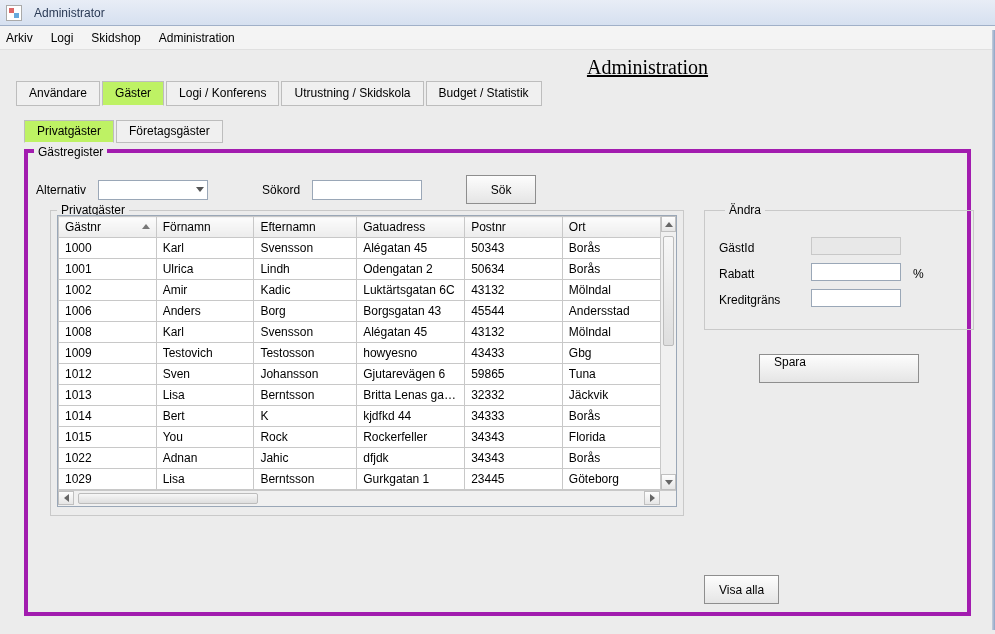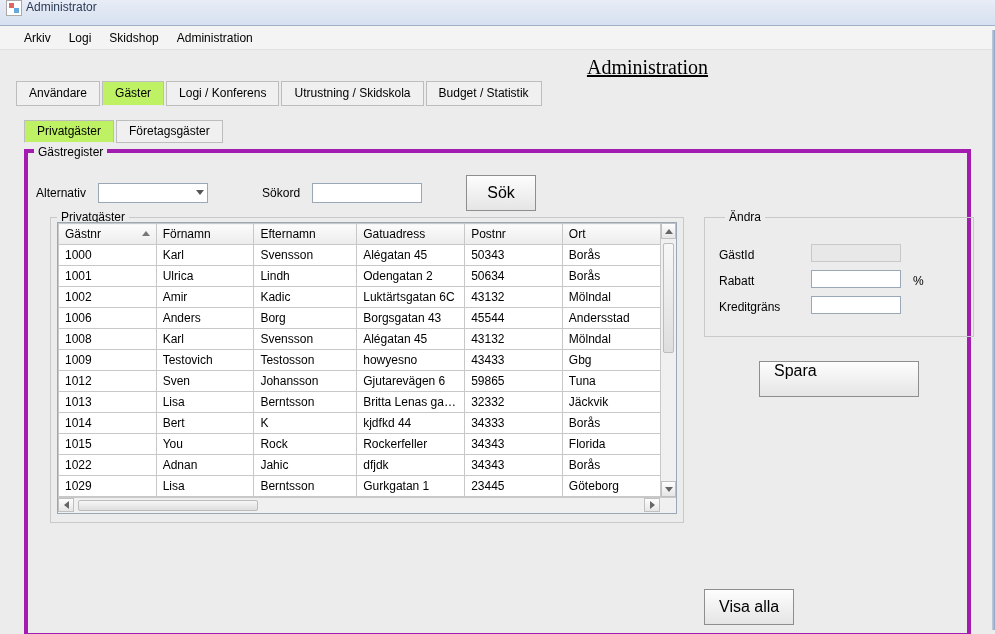--- a/index.html
+++ b/index.html
@@ -17,22 +17,23 @@
     width: 995px;
     height: 634px;
     position: relative;
     background: #fff;
   }
   .titlebar {
     height: 26px;
     background: linear-gradient(#e8edf6, #d6e0f0);
     border-bottom: 1px solid #a0b0c8;
     display: flex;
+    align-items: center;
     padding: 0 6px;
-    gap: 4px;
+    gap: 12px;
   }
   .titlebar .app-icon {
     width: 16px; height: 16px;
     background: #fff;
     border: 1px solid #aaa;
     position: relative;
     display: inline-block;
   }
   .titlebar .app-icon::before {
     content:""; position:absolute; left:2px; top:2px; width:5px; height:5px; background:#d66;
@@ -45,21 +46,21 @@
     position:absolute;
     left:0; right:0; top:26px; bottom:0;
     background:#ececec;
     padding:0;
   }
   .menubar {
     height:24px;
     background:#f4f4f4;
     display:flex;
     align-items:center;
-    padding:0 24px;
+    padding:0 6px;
     gap:18px;
     border-bottom:1px solid #e0e0e0;
   }
   .menubar span { cursor:default; }
   .page-title {
     text-align:center;
     font-size:20px;
     font-family:"Times New Roman", serif;
     text-decoration:underline;
     margin:6px 0 2px 300px;
@@ -130,27 +131,27 @@
     border-right:4px solid transparent;
     border-top:5px solid #555;
   }
   .textin {
     height:20px;
     border:1px solid #9aa7b7;
     background:#fff;
     padding:1px 4px;
   }
   .btn {
-    height:36px;
+    height:29px;
     min-width:70px;
     padding:0 14px;
     border:1px solid #8e8e8e;
     background:linear-gradient(#fdfdfd,#e5e5e5);
     cursor:default;
-    font-size:16px;
+    font-size:12px;
     display:inline-flex;
     align-items:center;
     justify-content:center;
   }
   .lower-area {
     display:flex;
     gap:20px;
     align-items:flex-start;
     margin:4px 14px 0 14px;
   }

